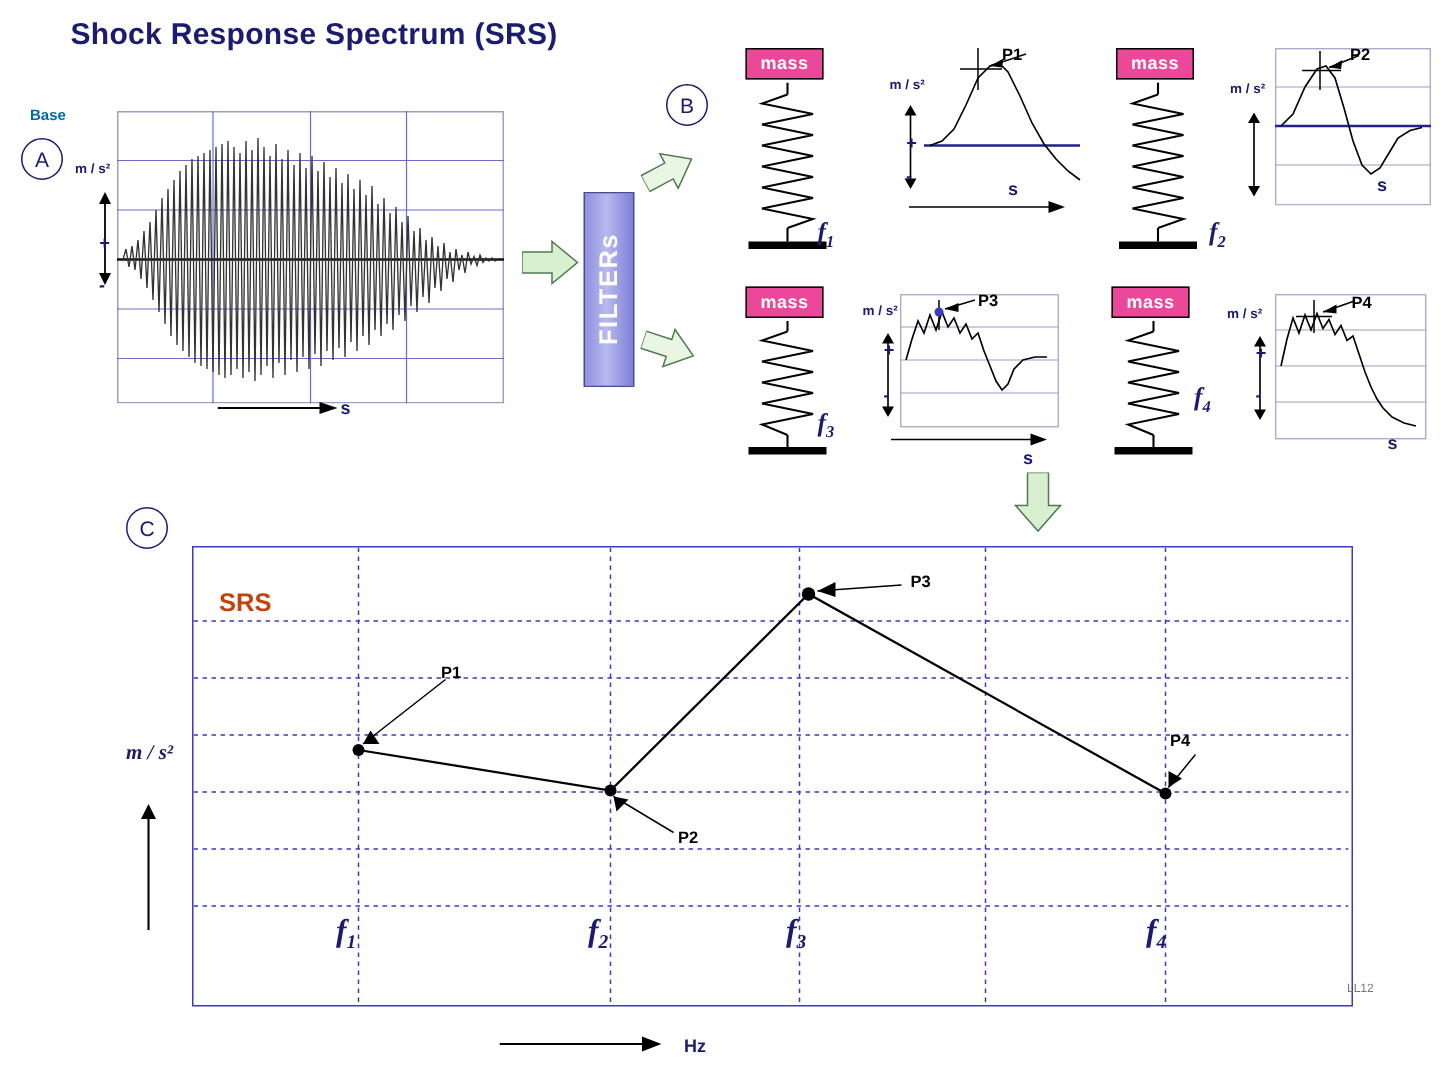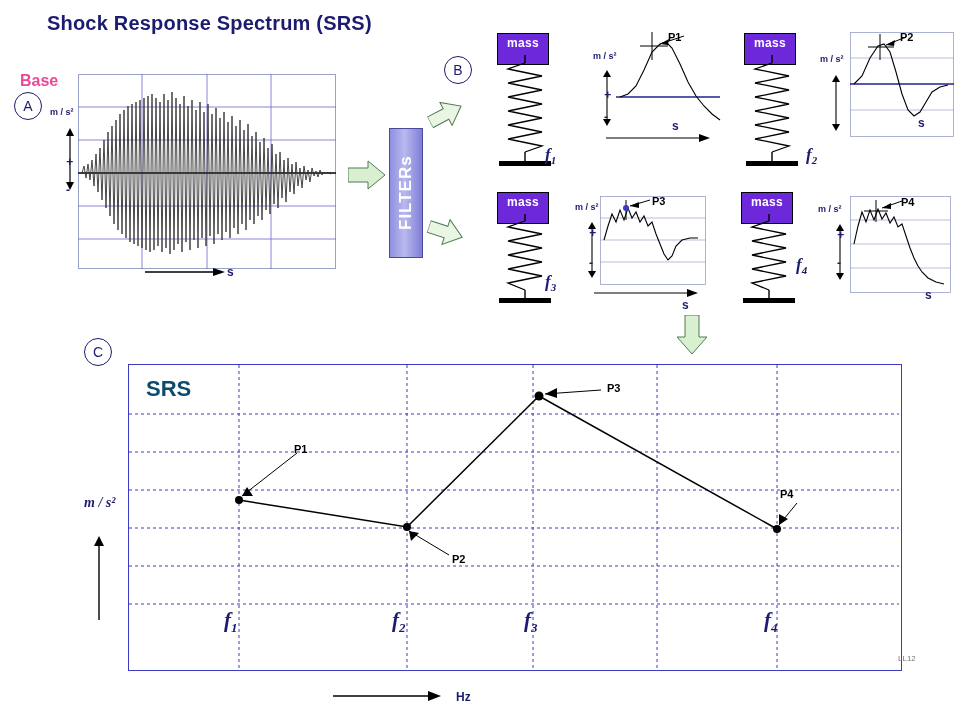--- a/index.html
+++ b/index.html
@@ -3,36 +3,36 @@
 <meta charset="utf-8">
 <style>
   html,body{margin:0;padding:0;background:#ffffff;}
   body{width:960px;height:723px;position:relative;overflow:hidden;
        font-family:"Liberation Sans", sans-serif;color:#000;}
   .abs{position:absolute;}
   #title{left:18px;top:12px;font-size:20px;font-weight:bold;color:#1b1b6f;letter-spacing:.2px;margin-left:29px;}
   .circ{border:1.4px solid #1b1b6f;border-radius:50%;width:26px;height:26px;
         display:flex;align-items:center;justify-content:center;
         font-size:14px;color:#1b1b6f;font-weight:normal;background:#fff;}
-  .lbl-base{left:20px;top:72px;font-size:16px;color:#ec4899;font-weight:bold;text-align:right;}
+  .lbl-base{left:20px;top:72px;font-size:10px;color:#0369a1;font-weight:bold;text-align:right;}
   .unit{font-size:9px;color:#1b1b6f;font-weight:bold;line-height:1.05;}
   .sglyph{font-size:12px;font-weight:bold;color:#1b1b6f;font-style:italic;}
-  .massbox{background:#6d28d9;color:#fff;font-size:12px;font-weight:bold;
-           padding:2px 9px 14px 9px;border:1px solid #000;letter-spacing:.3px;}
+  .massbox{background:#ec4899;color:#fff;font-size:12px;font-weight:bold;
+           padding:2px 9px 3px 9px;border:1px solid #000;letter-spacing:.3px;}
   .fnum{font-size:17px;font-weight:bold;color:#1b1b6f;font-style:italic;font-family:"Liberation Serif",serif;}
   .fnum sub{font-size:11px;}
   .plabel{font-size:11px;font-weight:bold;color:#000;}
   .filters{left:389px;top:128px;width:32px;height:128px;
            background:linear-gradient(to right,#8f8fe0,#b9b9ef 45%,#7e7ed6);
            border:1px solid #4a4a9a;}
   .filters span{display:block;writing-mode:vertical-rl;transform:rotate(180deg);
            width:100%;height:100%;text-align:center;line-height:32px;
            font-size:17px;font-weight:bold;color:#ffffff;letter-spacing:1px;}
   .srsbox{left:128px;top:364px;width:772px;height:305px;border:1.6px solid #3b3bbf;background:#fff;}
-  #srs-title{left:146px;top:376px;font-size:22px;font-weight:bold;color:#0c4a6e;}
+  #srs-title{left:146px;top:392px;font-size:17px;font-weight:bold;color:#c2410c;}
   .hz{font-size:12px;font-weight:bold;color:#1b1b6f;}
   .ms2{font-size:14px;font-weight:bold;color:#1b1b6f;font-style:italic;font-family:"Liberation Serif",serif;}
   .code{font-size:8px;color:#777;}
   svg{display:block;}
 </style>
 </head>
 <body>
 
 <div class="abs" id="title">Shock Response Spectrum (SRS)</div>
 

